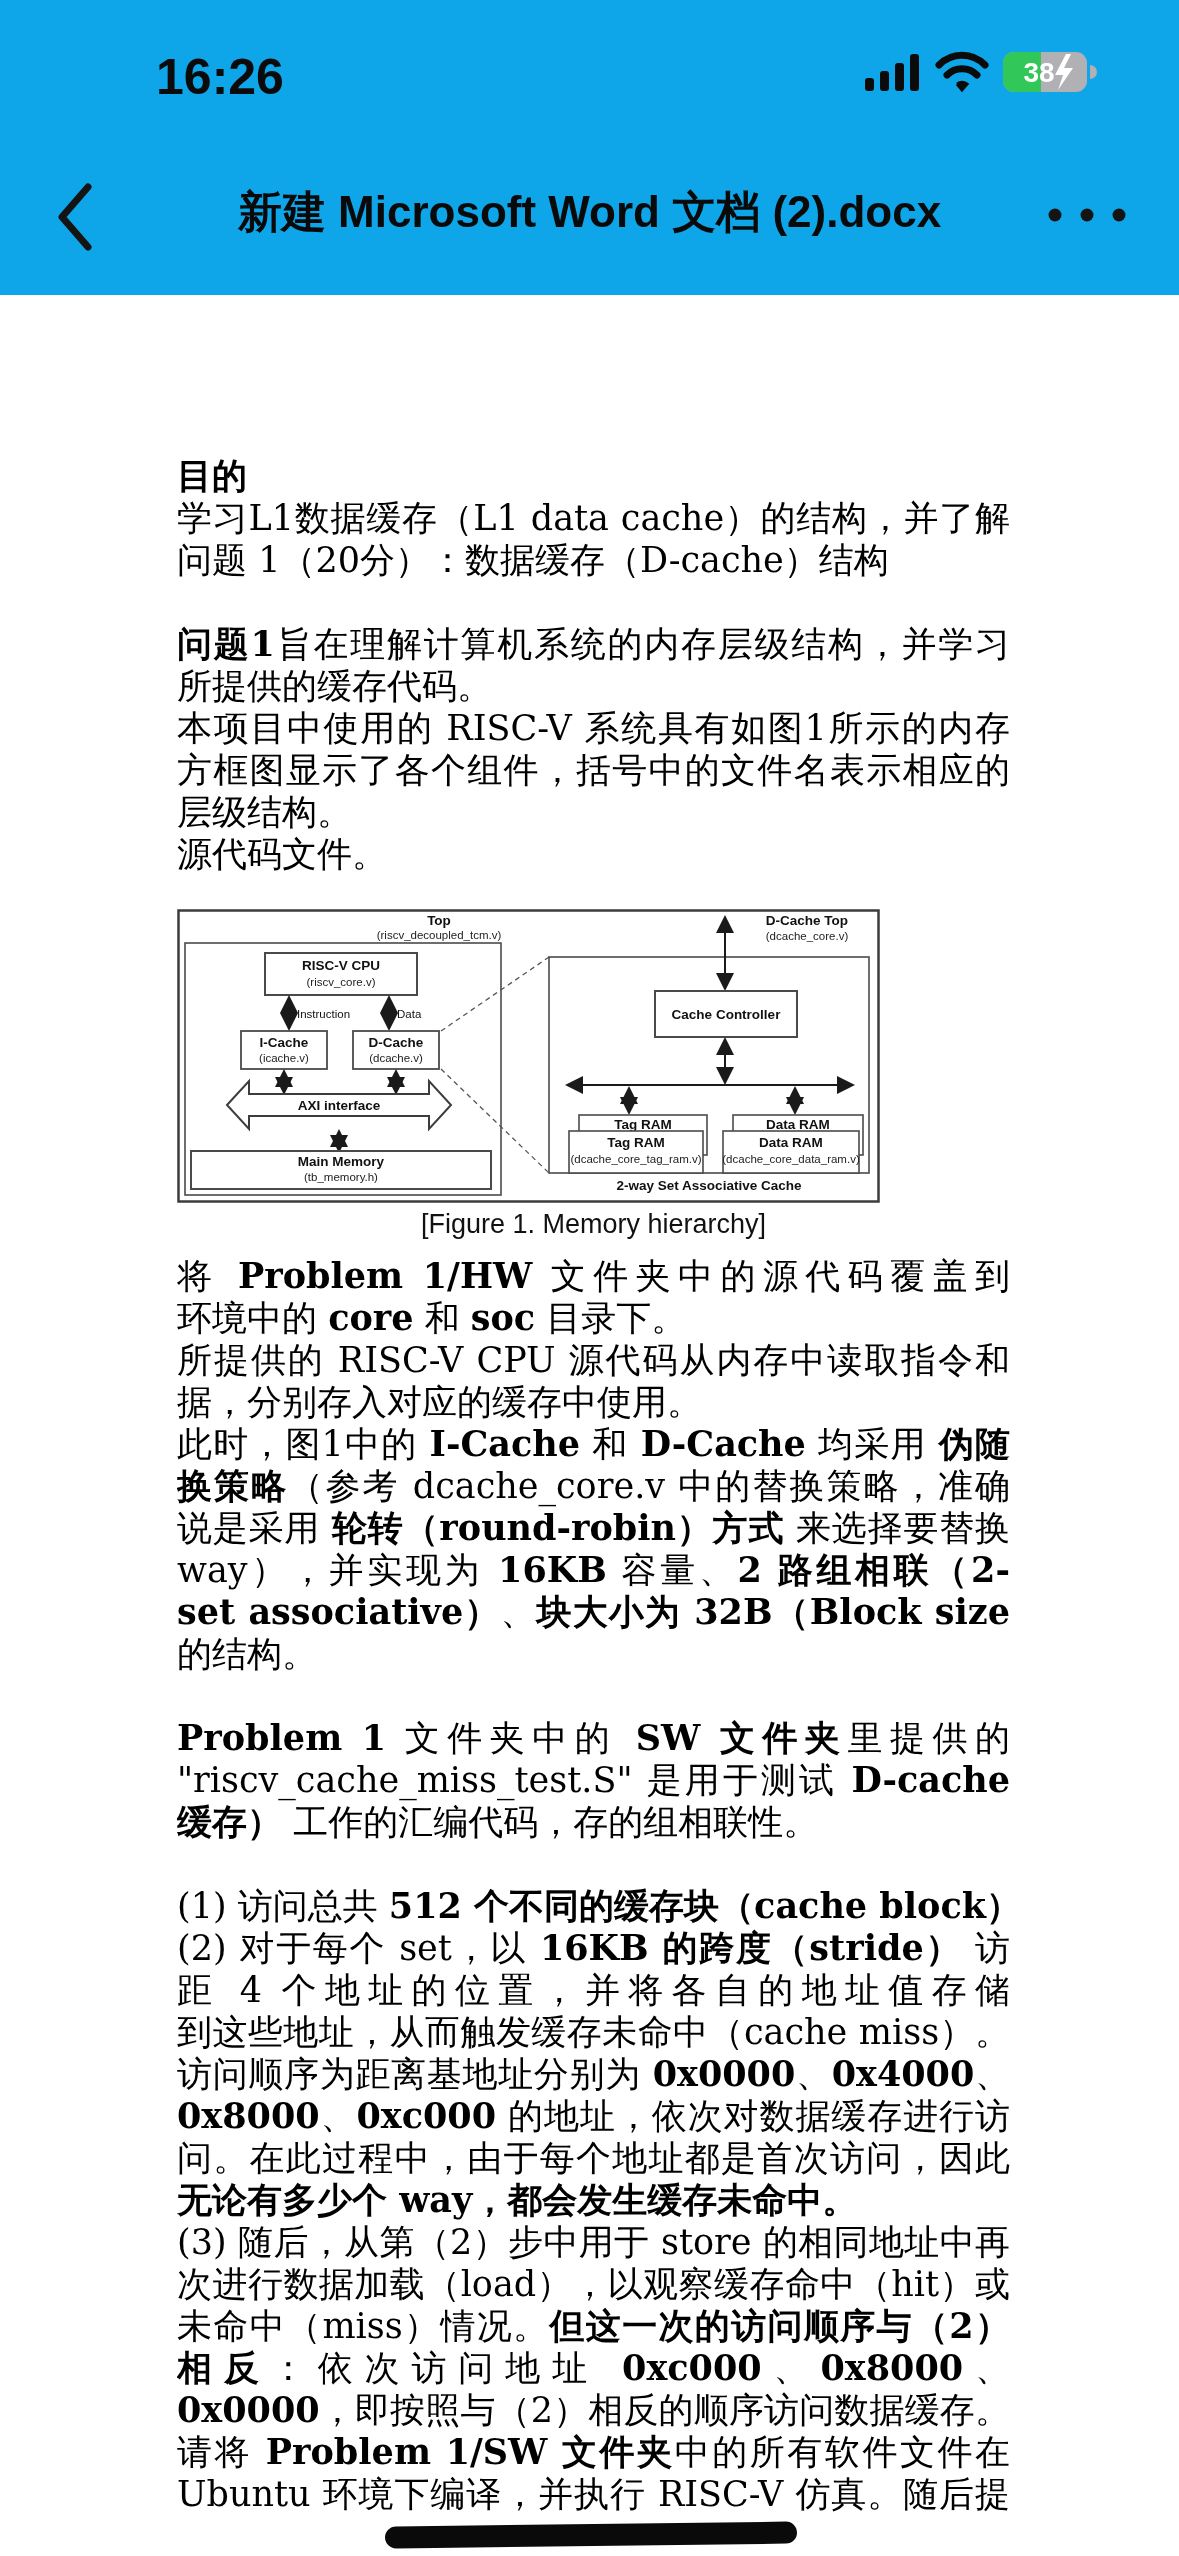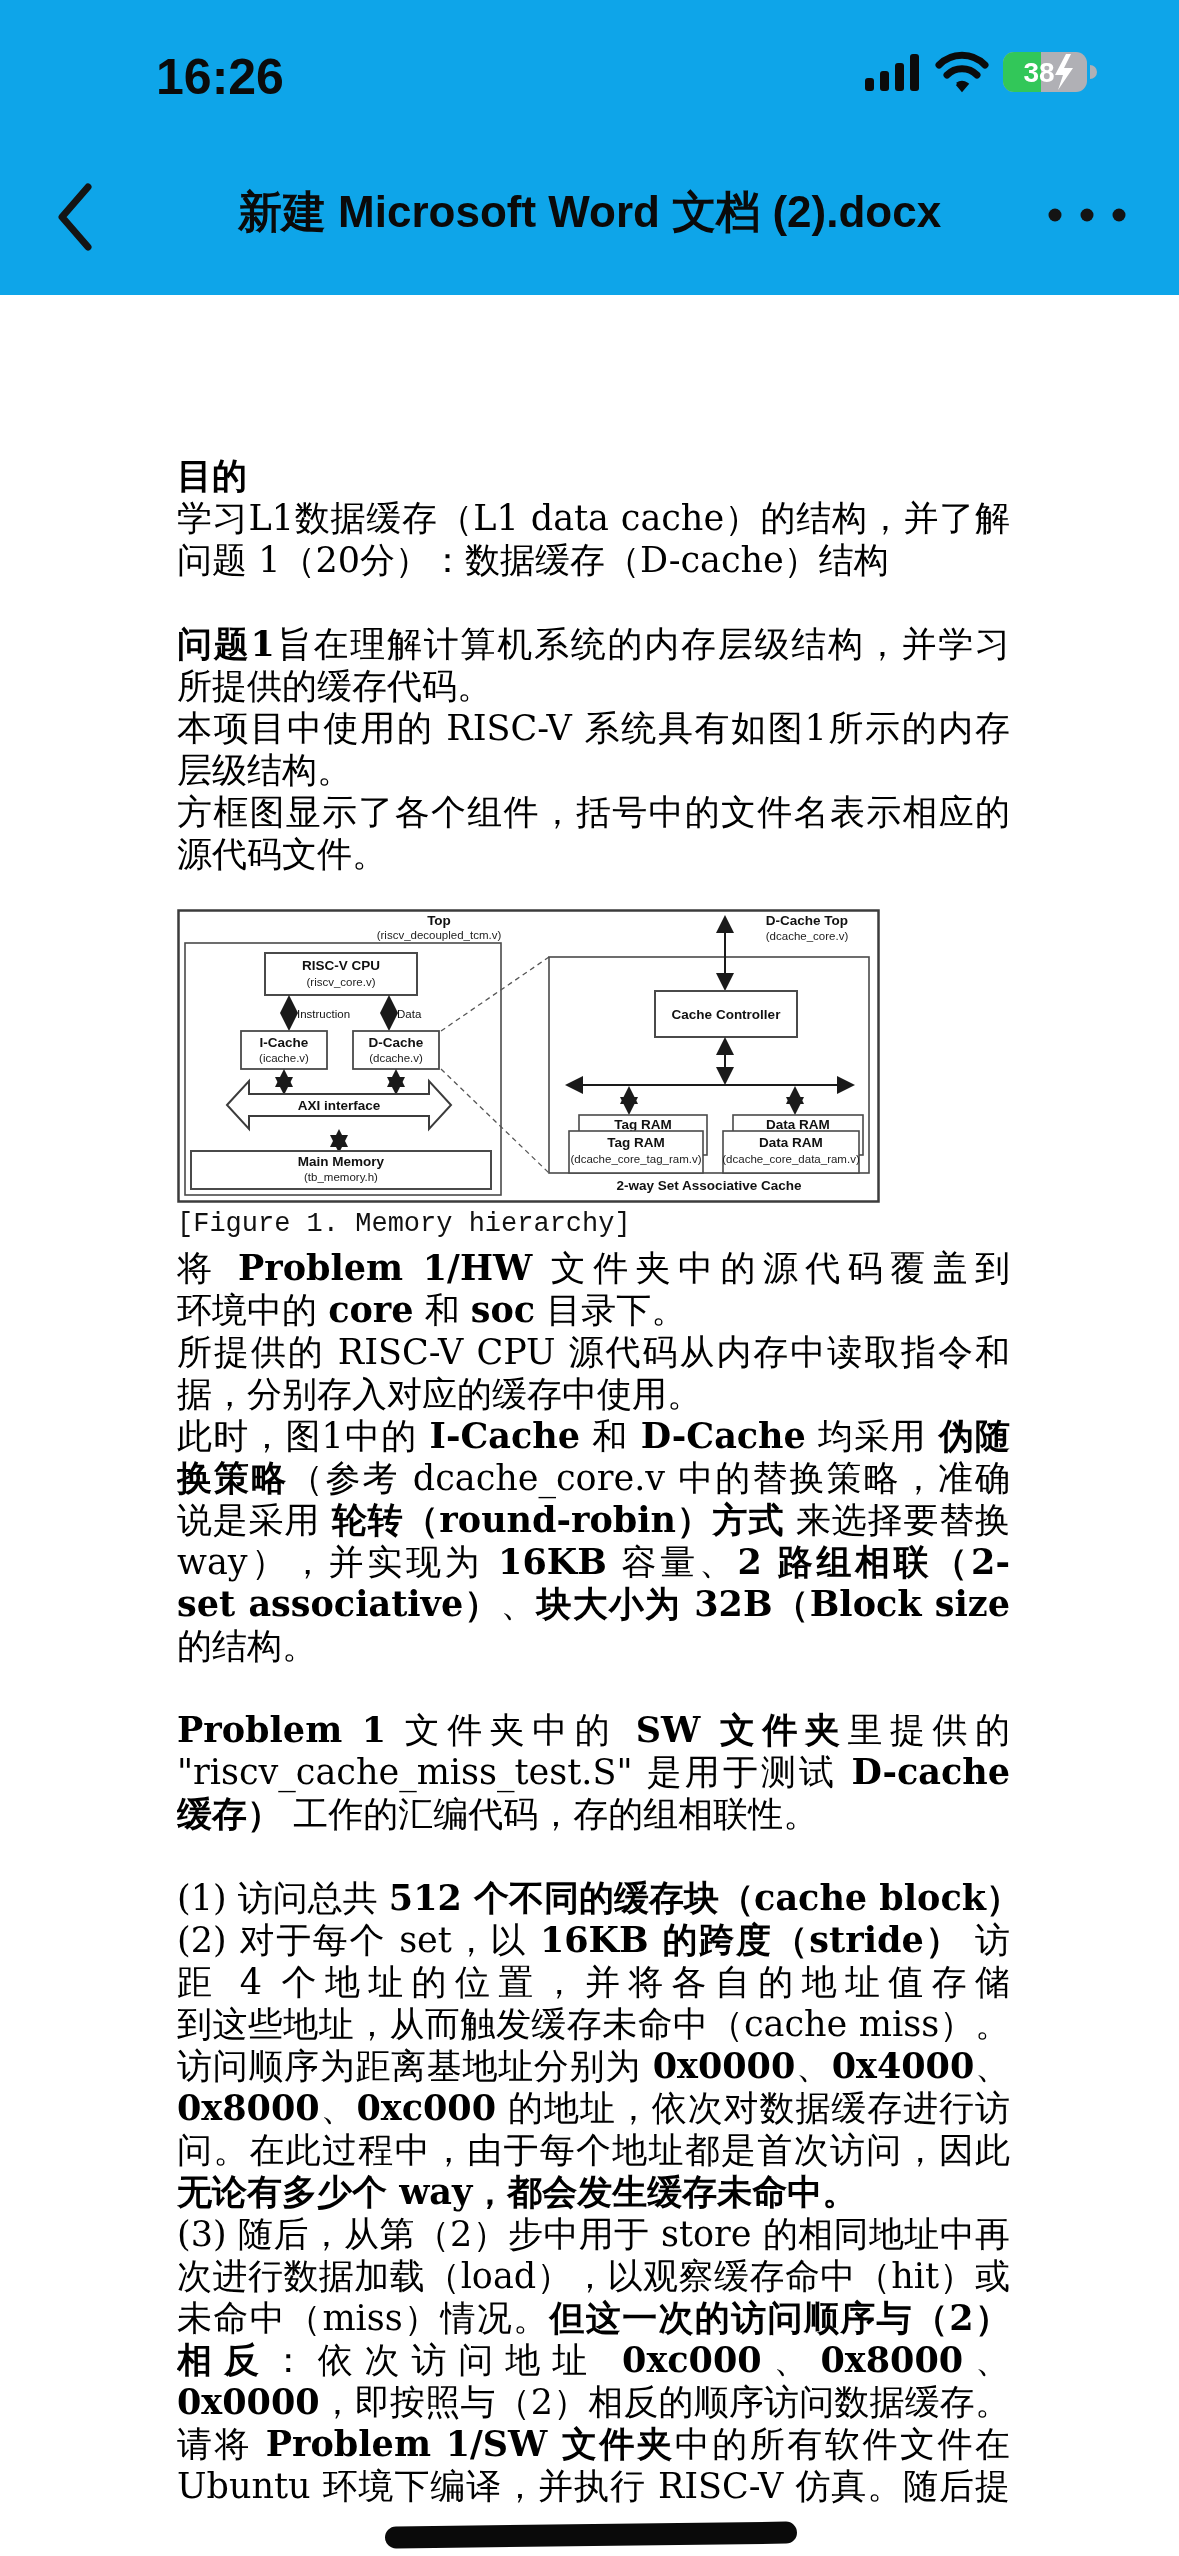--- a/index.html
+++ b/index.html
@@ -20,22 +20,22 @@
   
   .page{position:absolute;left:0;top:295px;width:1179px;height:2261px;background:#ffffff;}
   .doc{position:absolute;left:177px;top:160px;width:833px;font-size:35px;}
   .line{height:42px;line-height:42px;overflow:hidden;text-align:justify;white-space:nowrap;}
   .line.j{text-align-last:justify;white-space:normal;}
   .line:not(.j){text-align-last:left;}
   .b{font-weight:bold;}
   .blk-a{margin-bottom:42px;}
   .blk-b{margin-bottom:34px;}
   .figwrap{width:833px;height:294px;text-align:left;}
-  .caption{height:42px;line-height:42px;margin-bottom:2px;
-           font-family:Liberation Mono, monospace;font-size:27px;color:#111;}
+  .caption{height:42px;line-height:42px;margin-bottom:10px;text-align:center;
+           font-family:Liberation Sans, sans-serif;font-size:27px;color:#111;}
   .blk-c{margin-bottom:42px;}
   .blk-d{margin-bottom:42px;}
   
   .ft{font-family:"Liberation Sans",sans-serif;fill:#111;}
   .fb{font-weight:bold;font-size:13.5px;}
   .fs{font-size:11.5px;fill:#222;}
   .fl{font-size:11.5px;}
   
   .redact{position:absolute;left:385px;top:2524px;width:412px;height:22px;background:#0a0a0a;
           border-radius:11px;transform:rotate(-0.7deg);}
@@ -85,22 +85,22 @@
 
     <div class="blk-a">
         <div class="line"><span class="b">目的</span></div>
         <div class="line j"><span>学习L1数据缓存（L1 data cache）的结构，并了解缓</span></div>
         <div class="line"><span>问题 1（20分）：数据缓存（D-cache）结构</span></div>
       </div>
     <div class="blk-b">
         <div class="line j"><span class="b">问题1</span><span>旨在理解计算机系统的内存层级结构，并学习</span></div>
         <div class="line"><span>所提供的缓存代码。</span></div>
         <div class="line j"><span>本项目中使用的 RISC-V 系统具有如图1所示的内存</span></div>
+        <div class="line j"><span>方框图显示了各个组件，括号中的文件名表示相应的</span></div>
         <div class="line"><span>层级结构。</span></div>
-        <div class="line j"><span>方框图显示了各个组件，括号中的文件名表示相应的</span></div>
         <div class="line"><span>源代码文件。</span></div>
       </div>
 
     <div class="figwrap">
       <svg width="703" height="294" viewBox="0 0 703 294">
         <defs>
           <marker id="ae" markerWidth="9" markerHeight="9" refX="7" refY="4.5" orient="auto">
             <path d="M0,0 L9,4.5 L0,9 z" fill="#1a1a1a"></path>
           </marker>
           <marker id="as" markerWidth="9" markerHeight="9" refX="7" refY="4.5" orient="auto-start-reverse">

